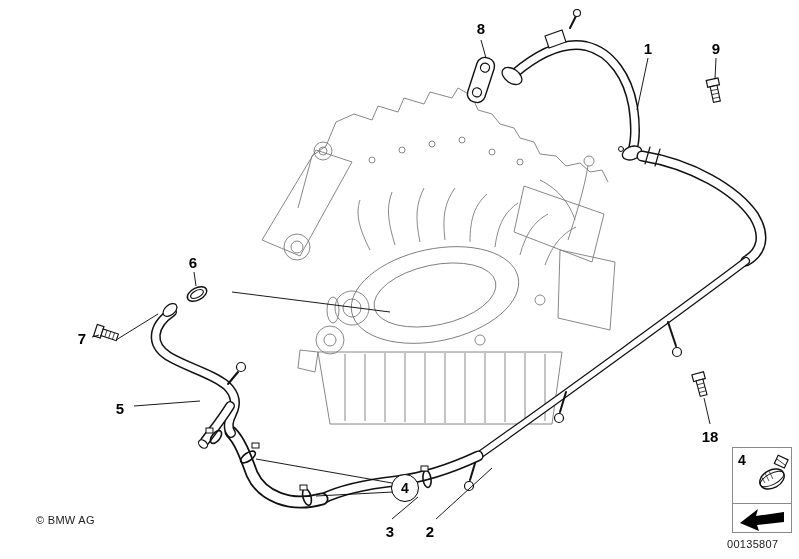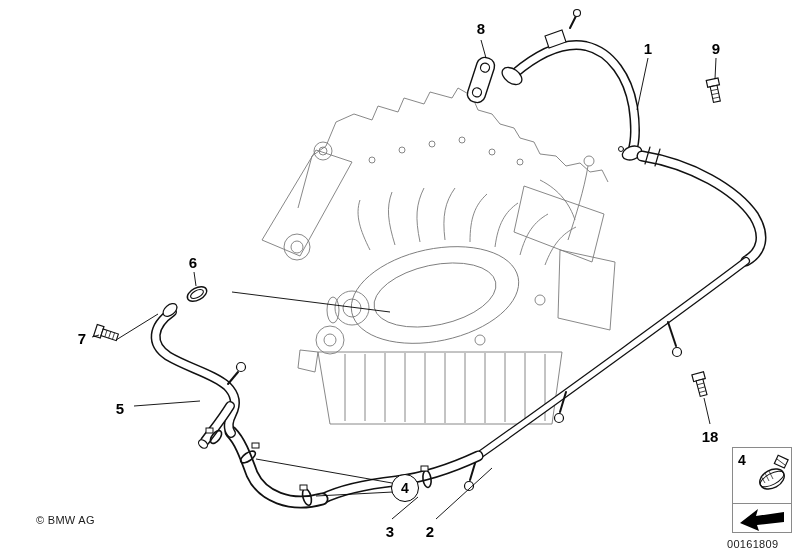--- a/index.html
+++ b/index.html
@@ -206,15 +206,15 @@
       </svg>
     </div>
     <div class="inset-bottom">
       <svg class="inset-arrow" width="50" height="26" viewBox="0 0 50 26">
         <polygon points="3,17 21,3 19,10 47,6 47,16 20,19 22,25" fill="#000"></polygon>
       </svg>
     </div>
   </div>
 
   <div class="footnote copyright">© BMW AG</div>
-  <div class="footnote partnumber">00161809</div>
+  <div class="footnote partnumber">00135807</div>
 
 </div>
 
 </body></html>

